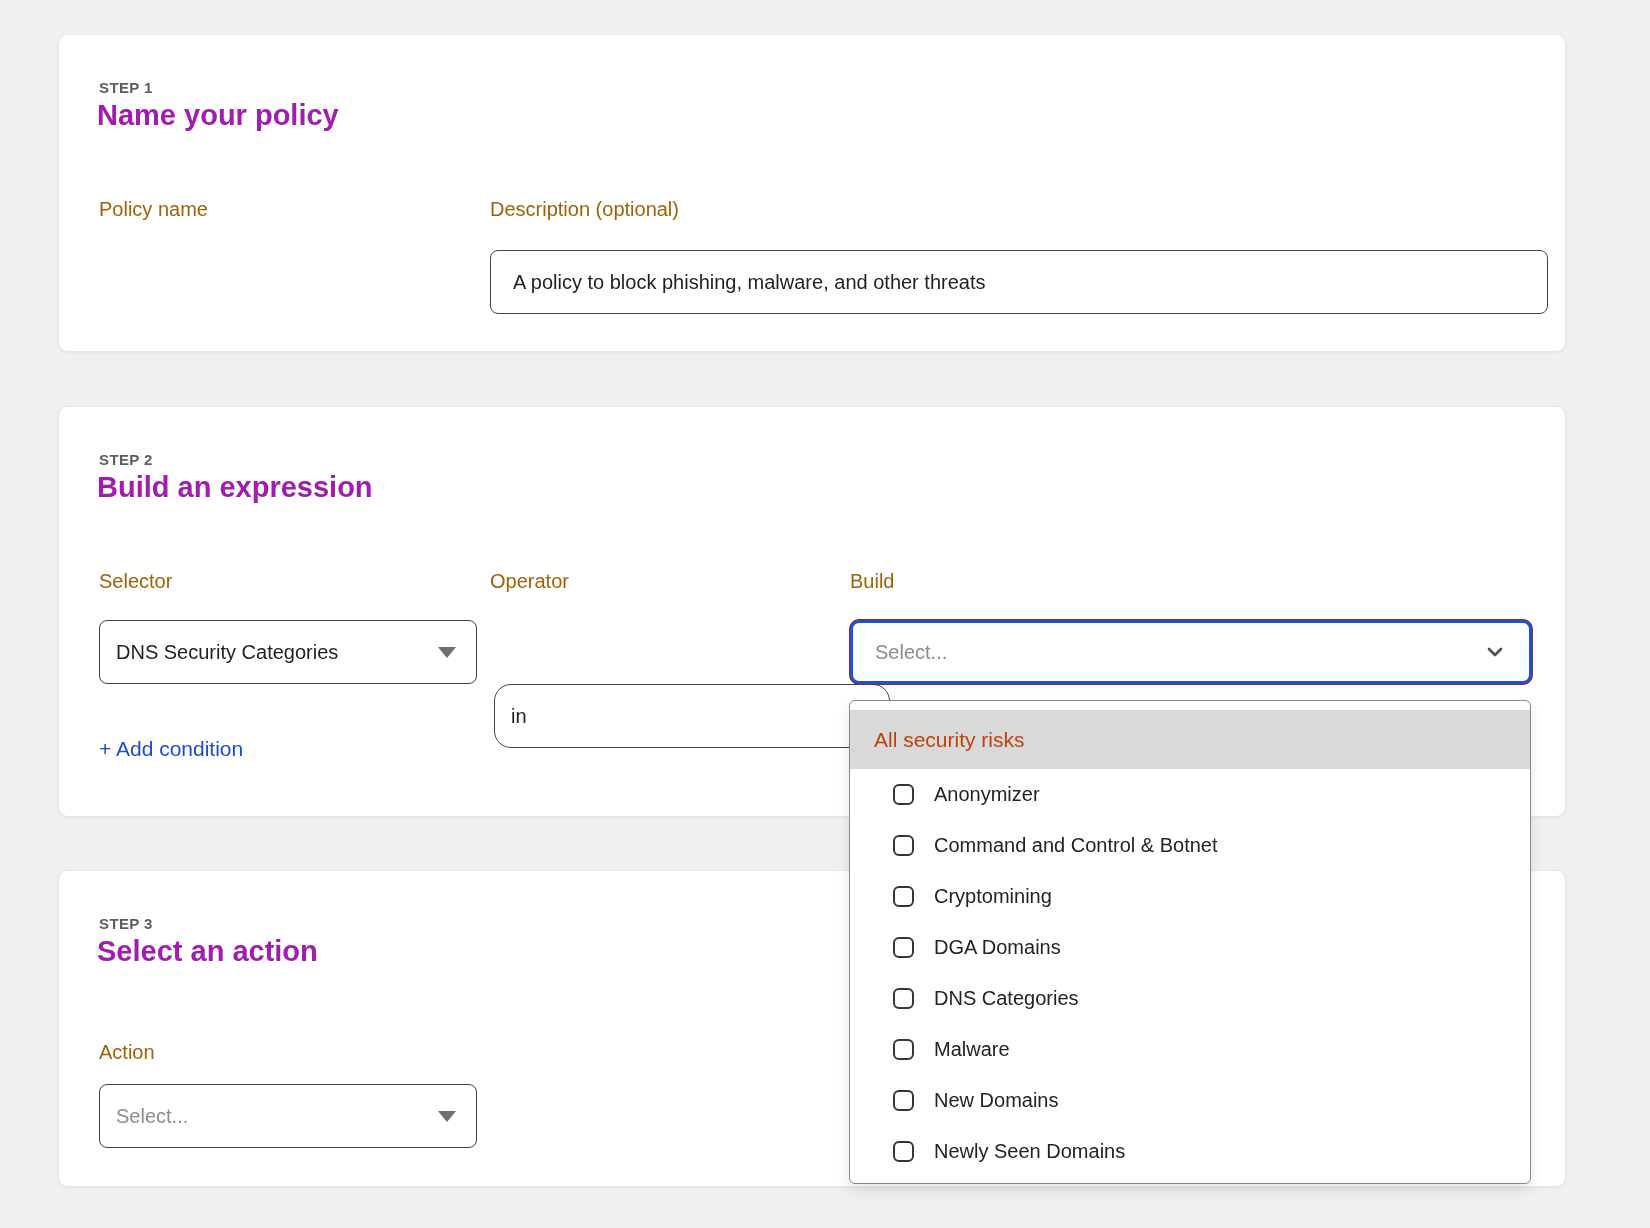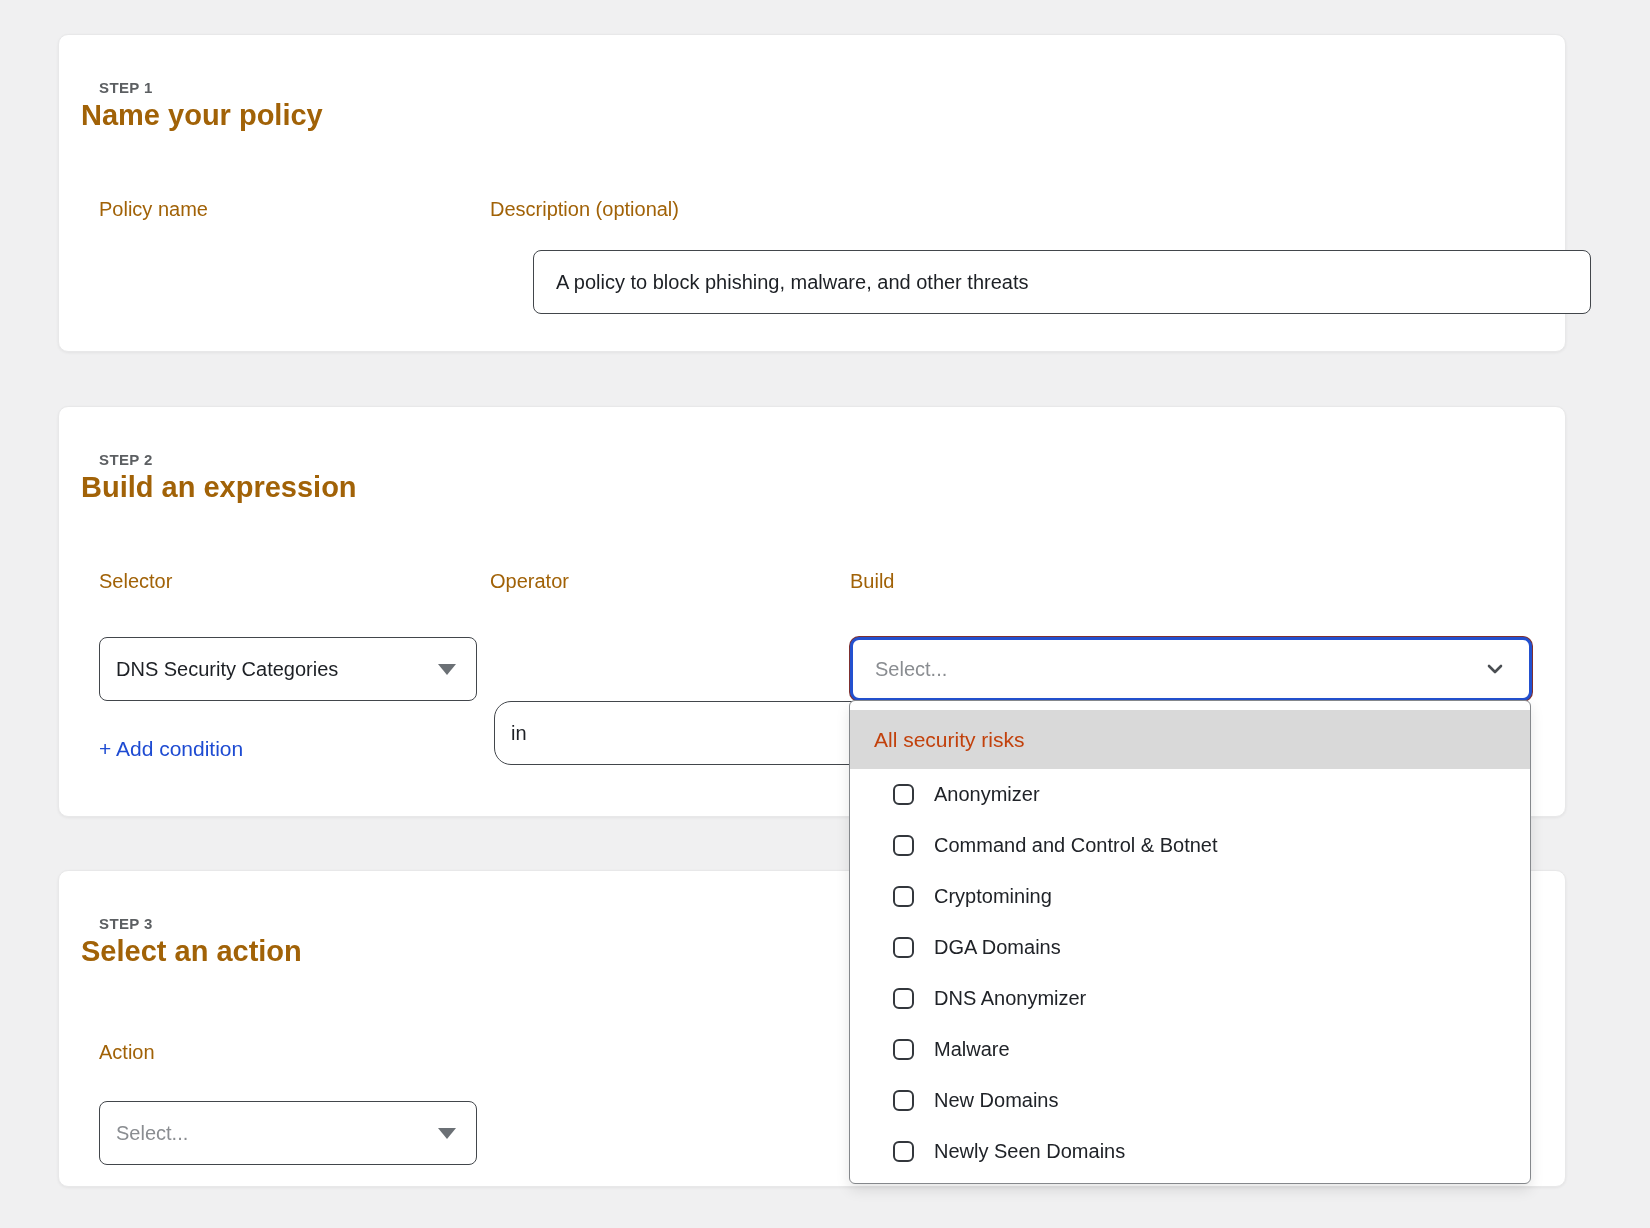--- a/index.html
+++ b/index.html
@@ -16,50 +16,50 @@
     box-sizing:border-box;
   }
   .card1{top:34px;height:318px;}
   .card2{top:406px;height:411px;}
   .card3{top:870px;height:317px;}
   .step-label{
     position:absolute;left:40px;top:44px;
     font-size:15px;font-weight:700;letter-spacing:.4px;color:#5c5f62;
   }
   .card-title{
-    position:absolute;left:22px;top:64px;margin:0;
-    font-size:29px;font-weight:700;color:#a16207;
+    position:absolute;left:38px;top:64px;margin:0;
+    font-size:29px;font-weight:700;color:#a21caf;
   }
   .field-label{
     position:absolute;top:163px;
     font-size:20px;color:#a16207;
   }
   .control{
-    position:absolute;top:230px;height:64px;box-sizing:border-box;
+    position:absolute;top:213px;height:64px;box-sizing:border-box;
     background:#fff;border:1px solid #42464b;border-radius:8px;
     display:flex;align-items:center;
     font-size:20px;color:#1d2025;
   }
   .card1 .control{top:215px;}
   .textbox{padding:0 20px 0 22px;}
   .selectbox{padding:0 48px 0 16px;position:relative;cursor:pointer;}
   .caret{
     position:absolute;right:20px;top:50%;margin-top:-5px;
     width:0;height:0;border-left:9px solid transparent;
     border-right:9px solid transparent;border-top:11px solid #6b7075;
   }
   .placeholder{color:#8a8d91;}
   
   .col1{left:40px;width:378px;}
   .col2-label{left:431px;}
   .col2{left:435px;width:396px;border-radius:17px;}
   .col3-label{left:791px;}
   .col3{left:791px;width:682px;}
   .desc-label{left:431px;}
-  .desc{left:431px;width:1058px;margin-left:43px;}
+  .desc{left:431px;width:1058px;}
   
   .value-select{
     border:3px solid #2350cf;border-radius:9px;
     box-shadow:0 0 0 1px #7e3030;
     padding:0 52px 0 22px;cursor:pointer;
   }
   .chevron{position:absolute;right:22px;top:50%;margin-top:-12px;width:24px;height:24px;}
   .add-link{
     position:absolute;left:40px;top:330px;
     font-size:21px;color:#1e4bd2;cursor:pointer;text-decoration:none;
@@ -157,21 +157,21 @@
       <span class="risk-label">Cryptomining</span>
     </div>
 
     <div class="risk-item">
       <span class="checkbox"></span>
       <span class="risk-label">DGA Domains</span>
     </div>
 
     <div class="risk-item">
       <span class="checkbox"></span>
-      <span class="risk-label">DNS Anonymizer</span>
+      <span class="risk-label">DNS Categories</span>
     </div>
 
     <div class="risk-item">
       <span class="checkbox"></span>
       <span class="risk-label">Malware</span>
     </div>
 
     <div class="risk-item">
       <span class="checkbox"></span>
       <span class="risk-label">New Domains</span>

